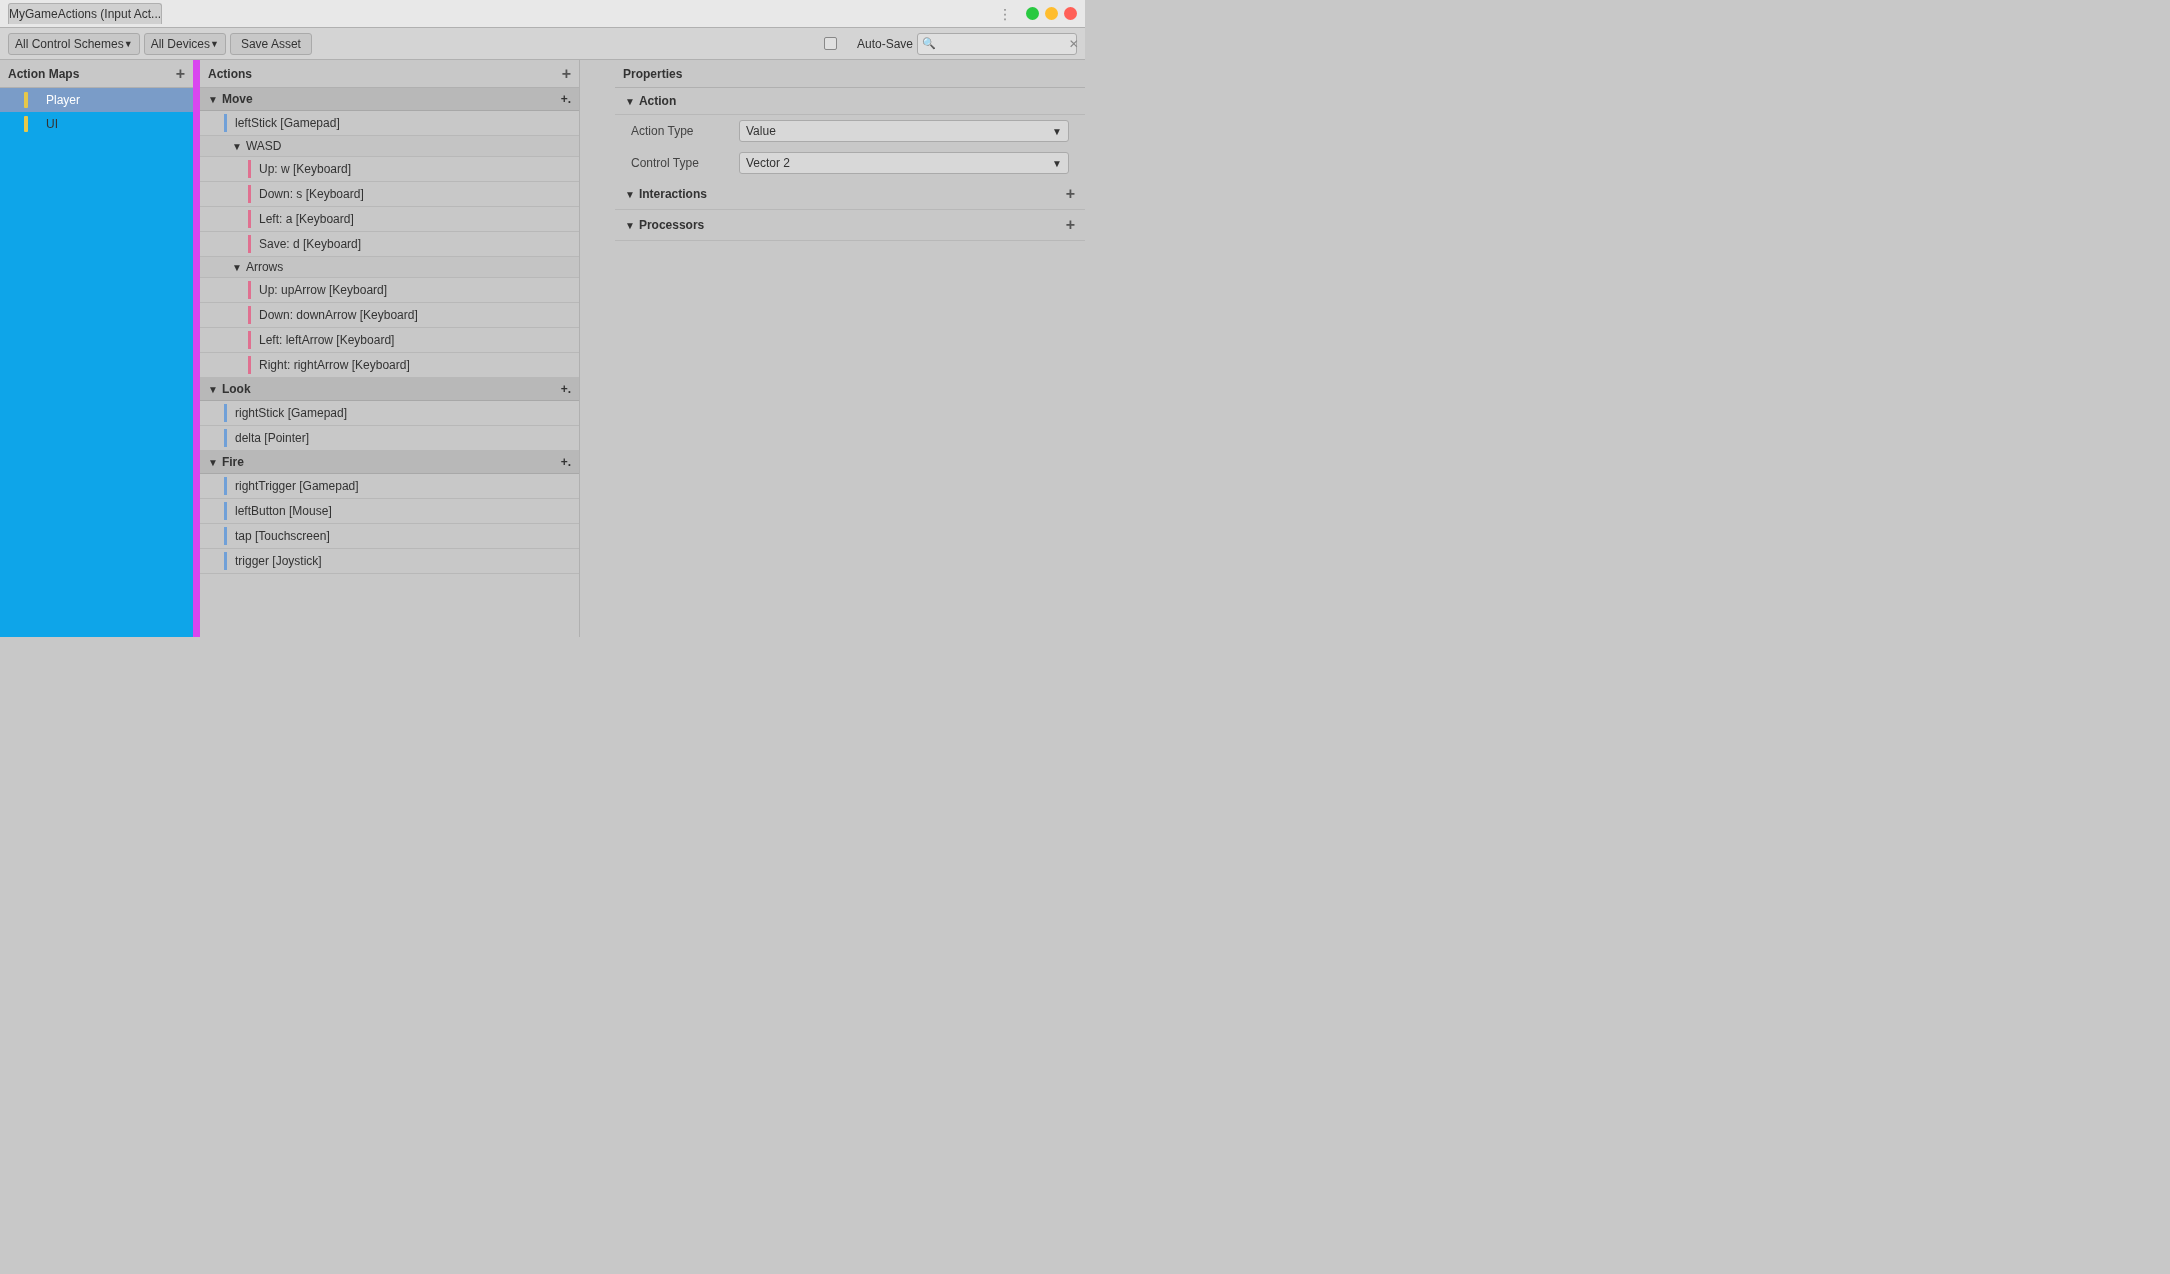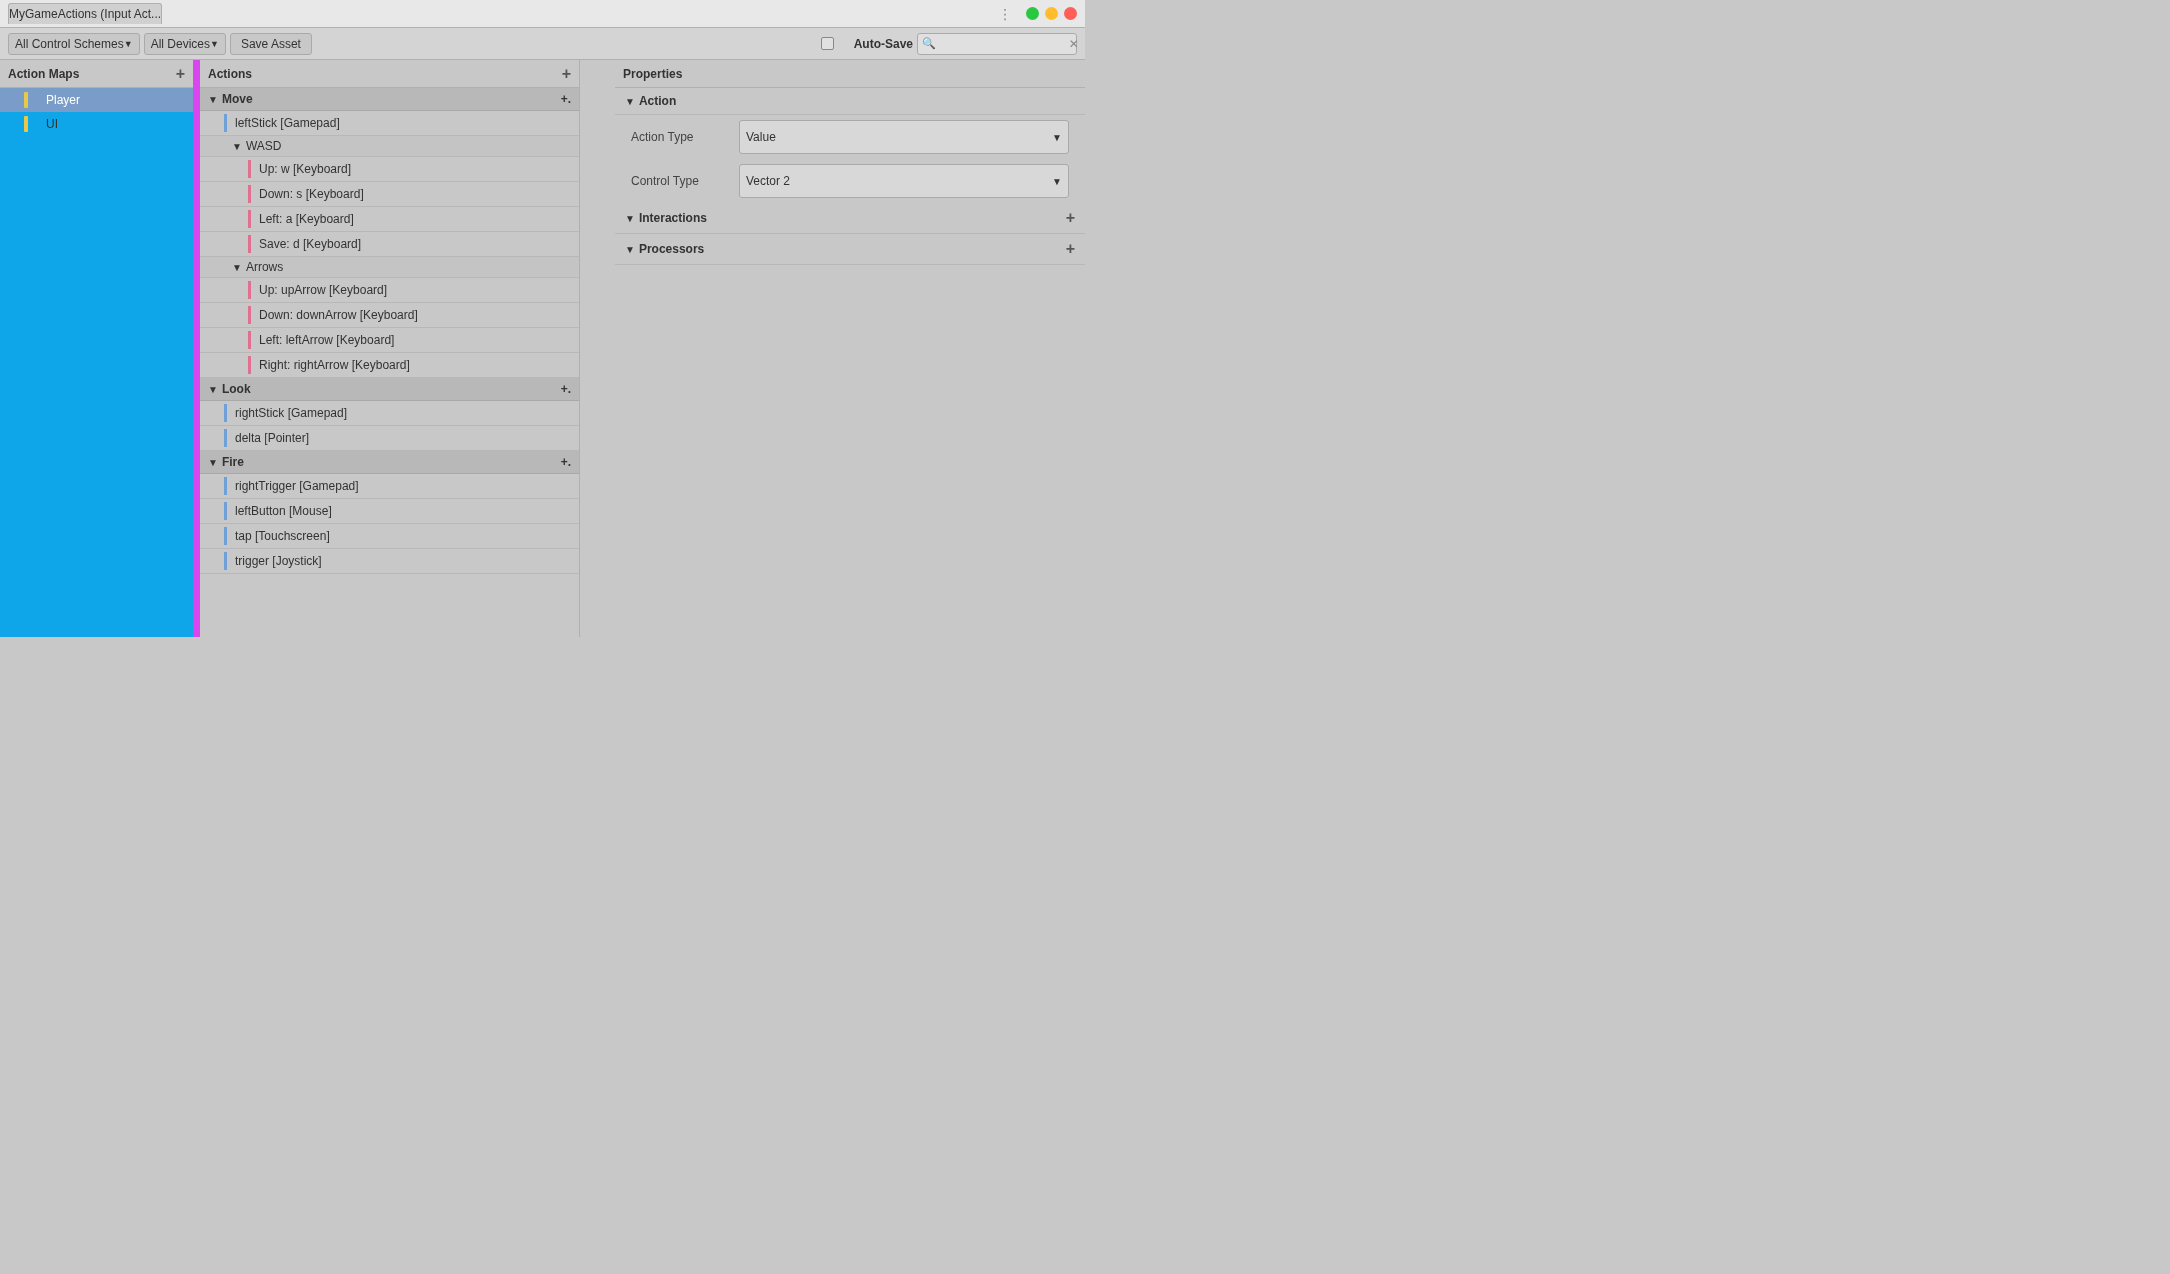--- a/index.html
+++ b/index.html
@@ -86,21 +86,20 @@
       font-size: 12px;
       color: #333;
       cursor: pointer;
       height: 22px;
     }
     .toolbar-spacer { flex: 1; }
     .autosave-area {
       display: flex;
       align-items: center;
       gap: 20px;
-      font-weight: bold;
     }
     .autosave-checkbox {
       width: 13px;
       height: 13px;
       border: 1px solid #888;
       background: #e0e0e0;
       border-radius: 2px;
     }
     .autosave-label { font-size: 12px; color: #333; }
     .search-box {
@@ -289,21 +288,21 @@
       background: #d8d8d8;
       border: 1px solid #aaa;
       border-radius: 3px;
       padding: 2px 6px;
       font-size: 12px;
       color: #333;
       display: flex;
       align-items: center;
       justify-content: space-between;
       cursor: pointer;
-      height: 34px;
+      height: 22px;
     }
     .prop-dropdown .arrow { font-size: 10px; }
     .prop-empty-text {
       padding: 6px 16px;
       font-size: 12px;
       color: #888;
       font-style: italic;
     }
     .prop-section-add {
       cursor: pointer;

